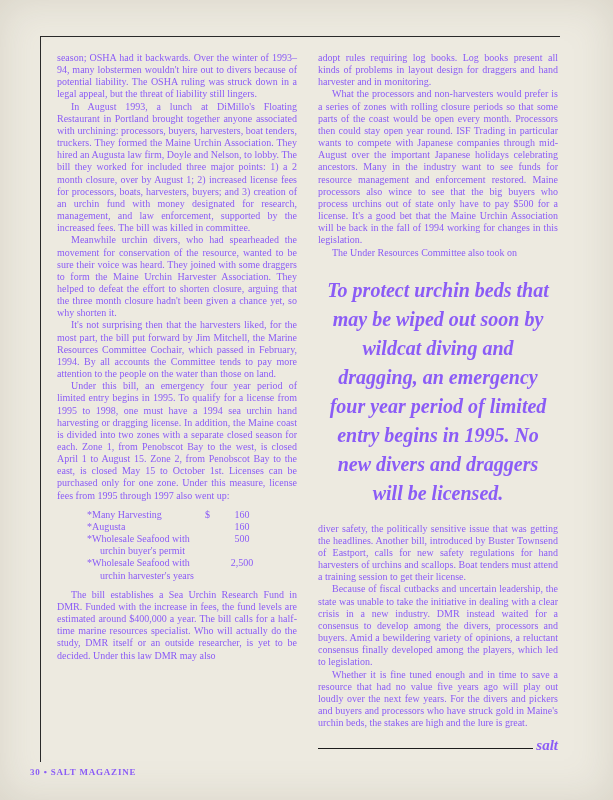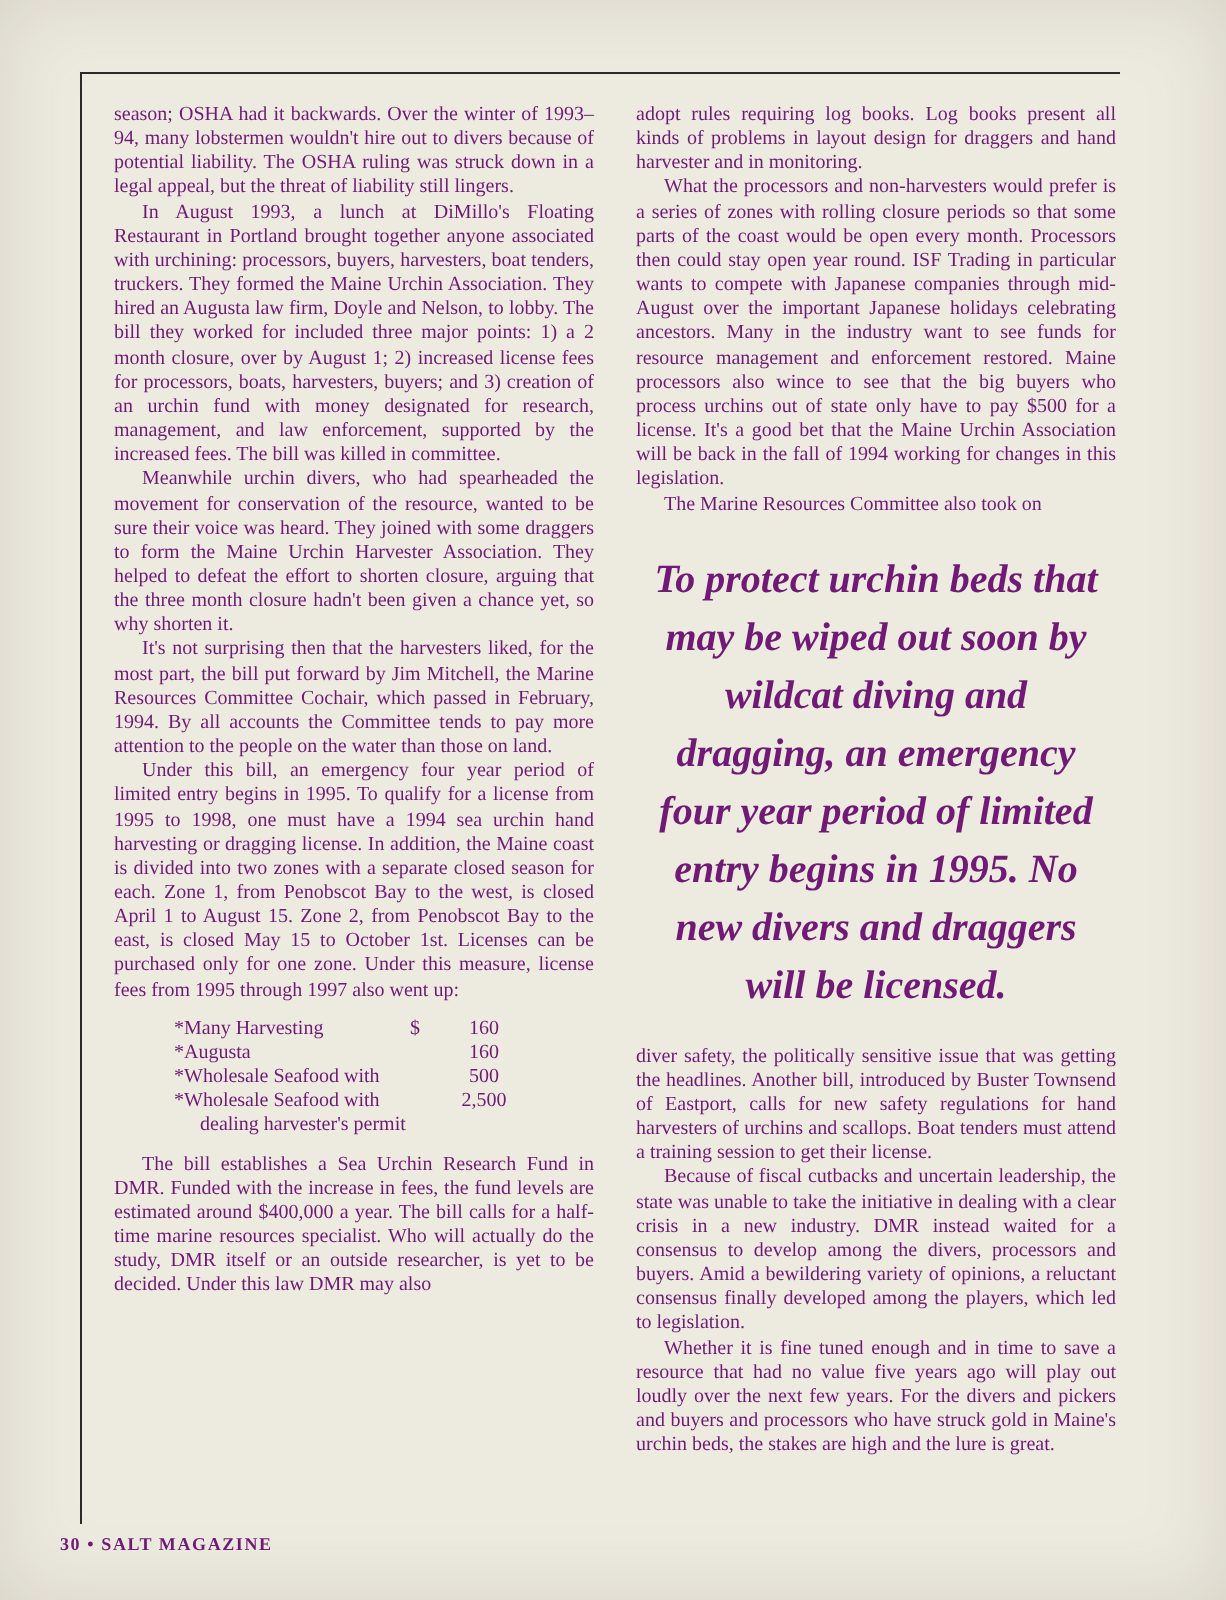--- a/index.html
+++ b/index.html
@@ -6,21 +6,21 @@
   body {
     background: #9a968c;
     font-family: "Liberation Serif", "DejaVu Serif", serif;
   }
   .page {
     position: relative;
     width: 613px;
     height: 800px;
     margin: 0 auto;
     background: #edeae0;
-    color: #701a75;
+    color: #8b5cf6;
     overflow: hidden;
     box-shadow: inset 0 0 40px rgba(120,110,90,0.18);
     font-family: Liberation Serif, serif;
   }
   .top-rule {
     position: absolute;
     left: 40px;
     top: 36px;
     width: 520px;
     height: 1px;
@@ -130,45 +130,50 @@
             <span class="fee-currency"></span>
             <span class="fee-amount">160</span>
           </div>
         </div>
         <div class="fee-row">
           <div class="fee-line1">
             <span class="fee-label">*Wholesale Seafood with</span>
             <span class="fee-currency"></span>
             <span class="fee-amount">500</span>
           </div>
+          <div class="fee-line2">urchin buyer's permit</div>
         </div>
         <div class="fee-row">
           <div class="fee-line1">
             <span class="fee-label">*Wholesale Seafood with</span>
             <span class="fee-currency"></span>
             <span class="fee-amount">2,500</span>
           </div>
-          <div class="fee-line2">dealing harvester's permit</div>
+          <div class="fee-line2">urchin harvester's years</div>
         </div>
       </div>
 
       <p>The bill establishes a Sea Urchin Research Fund in DMR. Funded with the increase in fees, the fund levels are estimated around $400,000 a year. The bill calls for a half-time marine resources specialist. Who will actually do the study, DMR itself or an outside researcher, is yet to be decided. Under this law DMR may also</p>
     </div>
 
     <div class="col">
       <p class="noindent">adopt rules requiring log books. Log books present all kinds of problems in layout design for draggers and hand harvester and in monitoring.</p>
       <p>What the processors and non-harvesters would prefer is a series of zones with rolling closure periods so that some parts of the coast would be open every month. Processors then could stay open year round. ISF Trading in particular wants to compete with Japanese companies through mid-August over the important Japanese holidays celebrating ancestors. Many in the industry want to see funds for resource management and enforcement restored. Maine processors also wince to see that the big buyers who process urchins out of state only have to pay $500 for a license. It's a good bet that the Maine Urchin Association will be back in the fall of 1994 working for changes in this legislation.</p>
-      <p>The Marine Resources Committee also took on</p>
+      <p>The Under Resources Committee also took on</p>
 
       <div class="pull-quote">To protect urchin beds that may be wiped out soon by wildcat diving and dragging, an emergency four year period of limited entry begins in 1995. No new divers and draggers will be licensed.</div>
 
       <p class="noindent">diver safety, the politically sensitive issue that was getting the headlines. Another bill, introduced by Buster Townsend of Eastport, calls for new safety regulations for hand harvesters of urchins and scallops. Boat tenders must attend a training session to get their license.</p>
       <p>Because of fiscal cutbacks and uncertain leadership, the state was unable to take the initiative in dealing with a clear crisis in a new industry. DMR instead waited for a consensus to develop among the divers, processors and buyers. Amid a bewildering variety of opinions, a reluctant consensus finally developed among the players, which led to legislation.</p>
       <p>Whether it is fine tuned enough and in time to save a resource that had no value five years ago will play out loudly over the next few years. For the divers and pickers and buyers and processors who have struck gold in Maine's urchin beds, the stakes are high and the lure is great.</p>
 
+      <div class="signature">
+        <span class="sig-line"></span>
+        <span class="sig-text">salt</span>
+      </div>
     </div>
 
   </div>
 
   <div class="footer">
     <span>30 • SALT MAGAZINE</span>
   </div>
 </div>
 
 </body></html>

